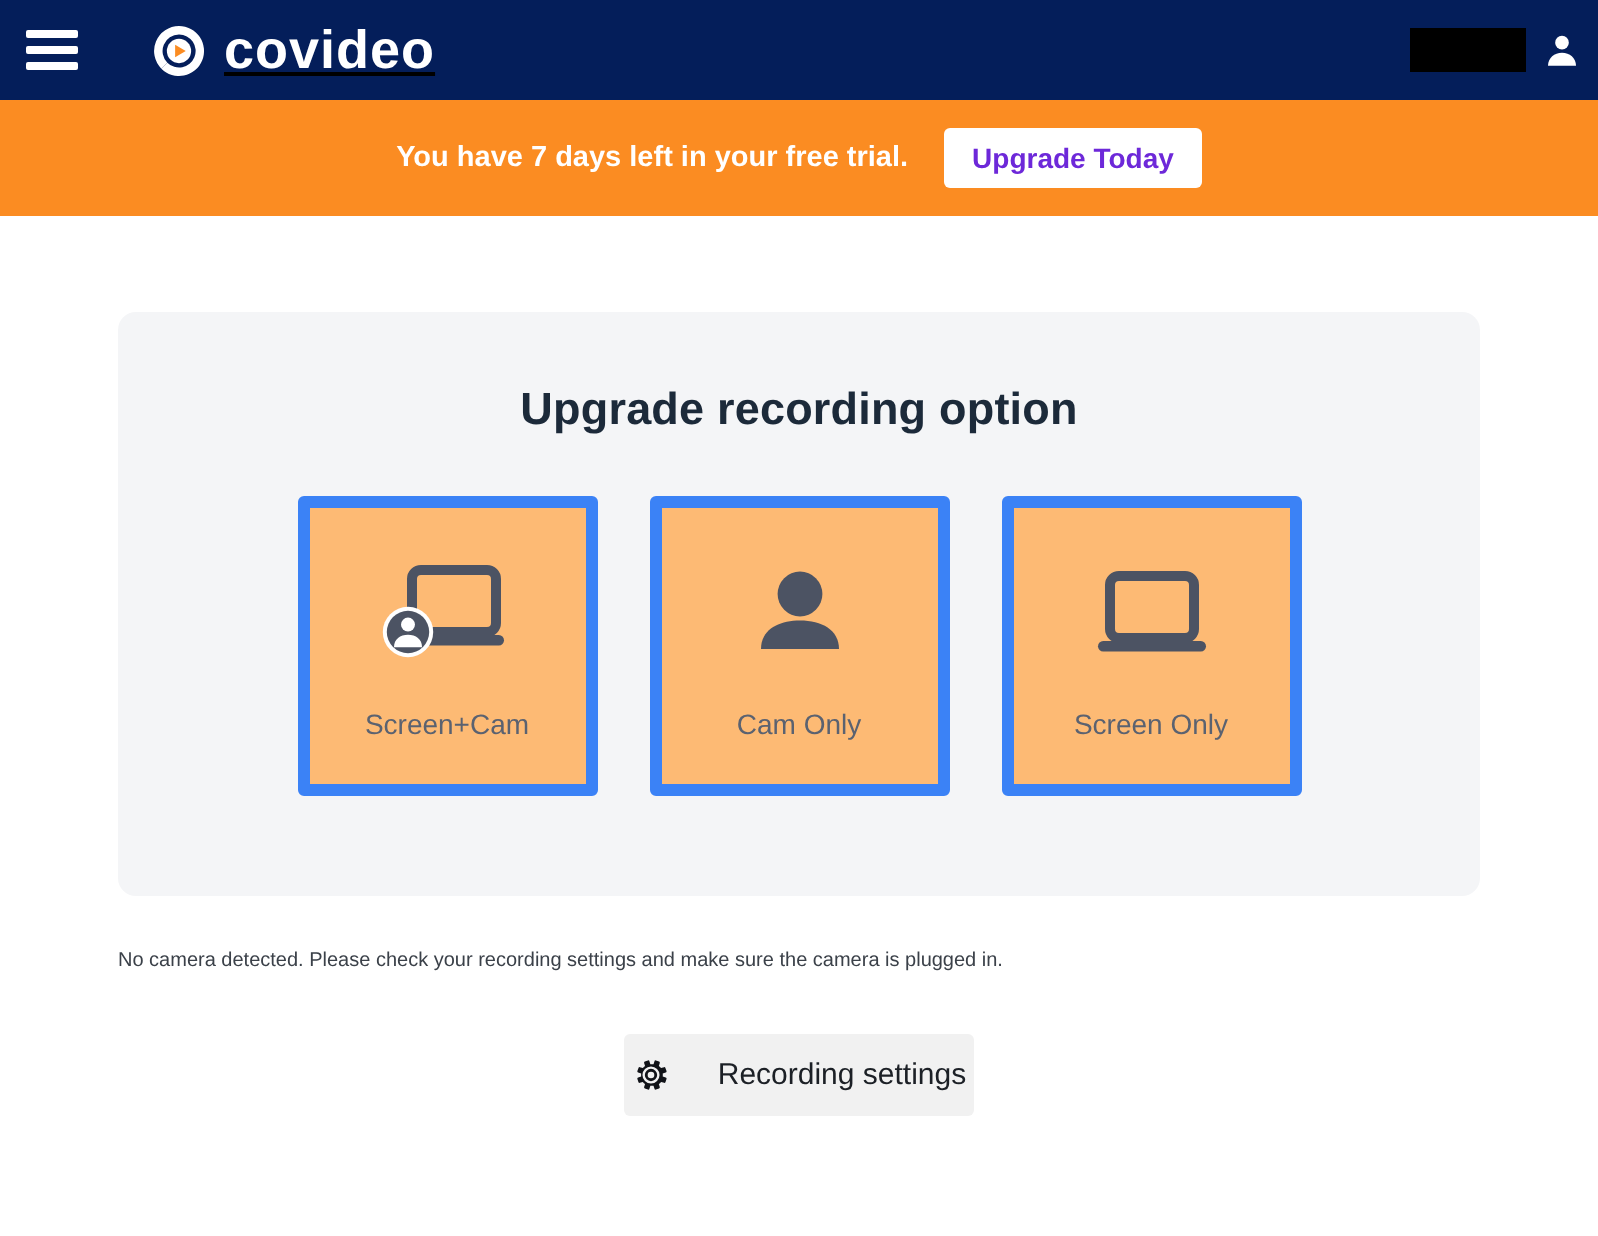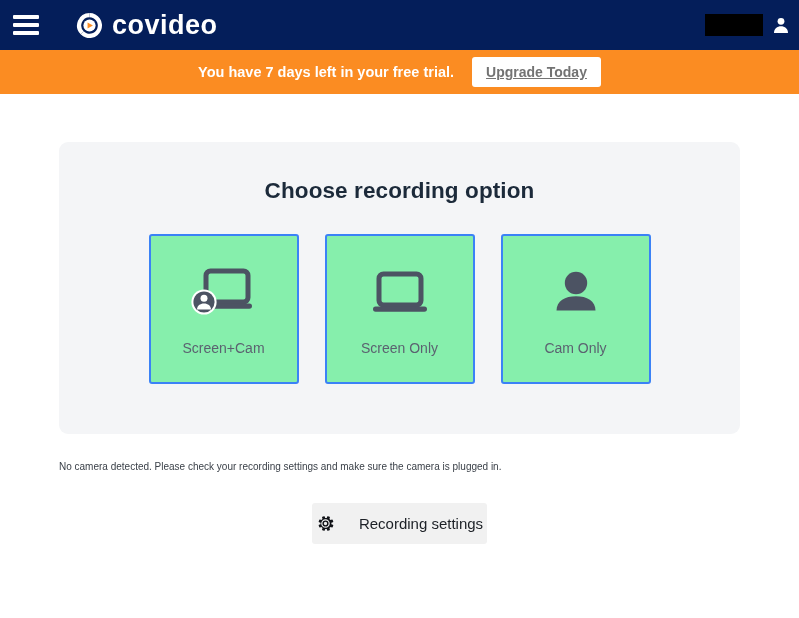--- a/index.html
+++ b/index.html
@@ -25,20 +25,21 @@
     cursor: pointer;
   }
   .hamburger span {
     display: block; height: 4px; width: 100%;
     background: #ffffff; border-radius: 1px;
   }
   .logo-wrap {
     display: flex; align-items: flex-start;
     margin-left: 37px;
     gap: 9px;
+    text-decoration: underline;
   }
   .logo-mark { width: 27px; height: 27px; display: block; }
   .logo-text {
     color: #ffffff;
     font-size: 27px;
     font-weight: 700;
     letter-spacing: 0.5px;
     line-height: 1;
   }
   .header-right {
@@ -48,43 +49,42 @@
   }
   .user-redacted {
     width: 58px; height: 22px;
     background: #000000;
     display: block;
   }
   .avatar-icon { width: 20px; height: 20px; display:block; }
 
   
   .banner {
-    height: 44px;
+    height: 58px;
     background: #fb8c22;
     display: flex;
     align-items: center;
     justify-content: center;
     gap: 18px;
   }
   .banner-text {
     color: #ffffff;
     font-size: 14.5px;
     font-weight: 600;
   }
   .upgrade-btn {
     background: #ffffff;
-    color: #737373;
+    color: #6d28d9;
     border: none;
     border-radius: 3px;
     font-size: 14px;
     font-weight: 700;
     font-family: "Liberation Sans", sans-serif;
     padding: 7px 14px;
     cursor: pointer;
-    text-decoration: underline;
   }
 
   
   .content {
     padding: 0 59px;
     position: relative;
   }
   .panel {
     margin-top: 48px;
     background: #f4f5f7;
@@ -100,22 +100,22 @@
   }
   .cards {
     display: flex;
     justify-content: center;
     gap: 26px;
     margin-top: 30px;
   }
   .card {
     width: 150px;
     height: 150px;
-    background: #86efac;
-    border: 2px solid #3b82f6;
+    background: #fdba74;
+    border: 6px solid #3b82f6;
     border-radius: 3px;
     display: flex;
     flex-direction: column;
     align-items: center;
     justify-content: center;
     cursor: pointer;
   }
   .card-icon {
     height: 62px;
     display: flex;
@@ -204,56 +204,56 @@
 </div>
 
 <div class="banner">
   <span class="banner-text">You have 7 days left in your free trial.</span>
   <button class="upgrade-btn">Upgrade Today</button>
 </div>
 
 <div class="content">
 
   <div class="panel">
-    <div class="panel-title">Choose recording option</div>
+    <div class="panel-title">Upgrade recording option</div>
 
     <div class="cards">
 
       <div class="card">
         <div class="card-icon">
           <svg width="72" height="52" viewBox="0 0 72 52">
             <rect x="18" y="4" width="42" height="31" rx="4.5" fill="none" stroke="#4c5363" stroke-width="5"></rect>
             <rect x="14" y="36.5" width="50" height="5.2" rx="2.6" fill="#4c5363"></rect>
             <circle cx="16" cy="35" r="12.6" fill="#ffffff"></circle>
             <circle cx="16" cy="35" r="10.6" fill="#4c5363"></circle>
             <circle cx="16" cy="31.3" r="3.5" fill="#ffffff"></circle>
             <path d="M9 42.6 C9 38.6 12.1 36.4 16 36.4 C19.9 36.4 23 38.6 23 42.6 Z" fill="#ffffff"></path>
           </svg>
         </div>
         <div class="card-label">Screen+Cam</div>
       </div>
 
       <div class="card">
         <div class="card-icon">
+          <svg width="52" height="50" viewBox="0 0 52 50">
+            <circle cx="26" cy="15" r="11.2" fill="#4c5363"></circle>
+            <path d="M6.5 42.5 C6.5 32.8 15.2 28.2 26 28.2 C36.8 28.2 45.5 32.8 45.5 42.5 Z" fill="#4c5363"></path>
+          </svg>
+        </div>
+        <div class="card-label">Cam Only</div>
+      </div>
+
+      <div class="card">
+        <div class="card-icon">
           <svg width="62" height="46" viewBox="0 0 62 46">
             <rect x="10" y="4" width="42" height="31" rx="4.5" fill="none" stroke="#4c5363" stroke-width="5"></rect>
             <rect x="4" y="36.5" width="54" height="5.2" rx="2.6" fill="#4c5363"></rect>
           </svg>
         </div>
         <div class="card-label">Screen Only</div>
-      </div>
-
-      <div class="card">
-        <div class="card-icon">
-          <svg width="52" height="50" viewBox="0 0 52 50">
-            <circle cx="26" cy="15" r="11.2" fill="#4c5363"></circle>
-            <path d="M6.5 42.5 C6.5 32.8 15.2 28.2 26 28.2 C36.8 28.2 45.5 32.8 45.5 42.5 Z" fill="#4c5363"></path>
-          </svg>
-        </div>
-        <div class="card-label">Cam Only</div>
       </div>
 
     </div>
   </div>
 
   <div class="notice">No camera detected. Please check your recording settings and make sure the camera is plugged in.</div>
 
   <div class="settings-row">
     <button class="settings-btn">
       <svg class="gear-icon" viewBox="0 0 24 24">

